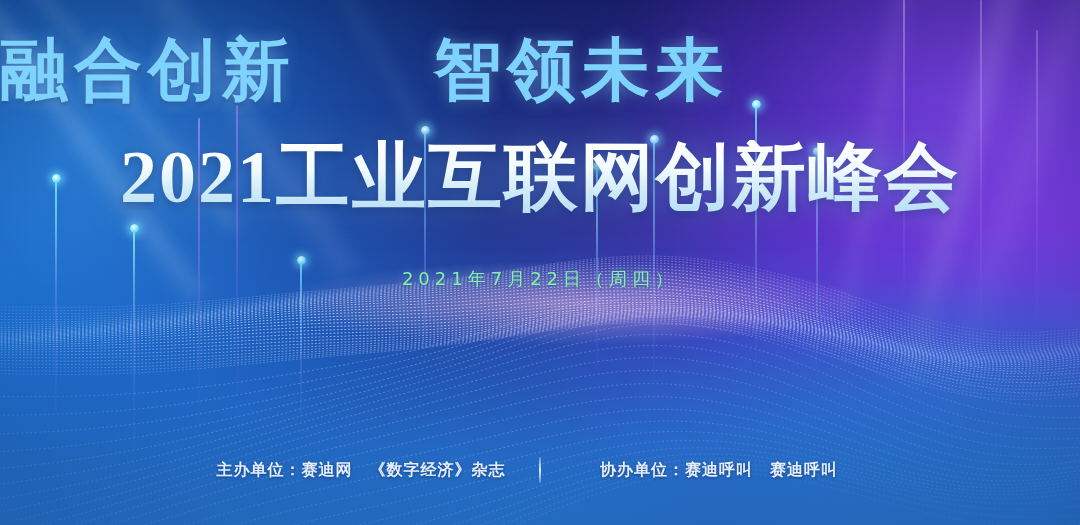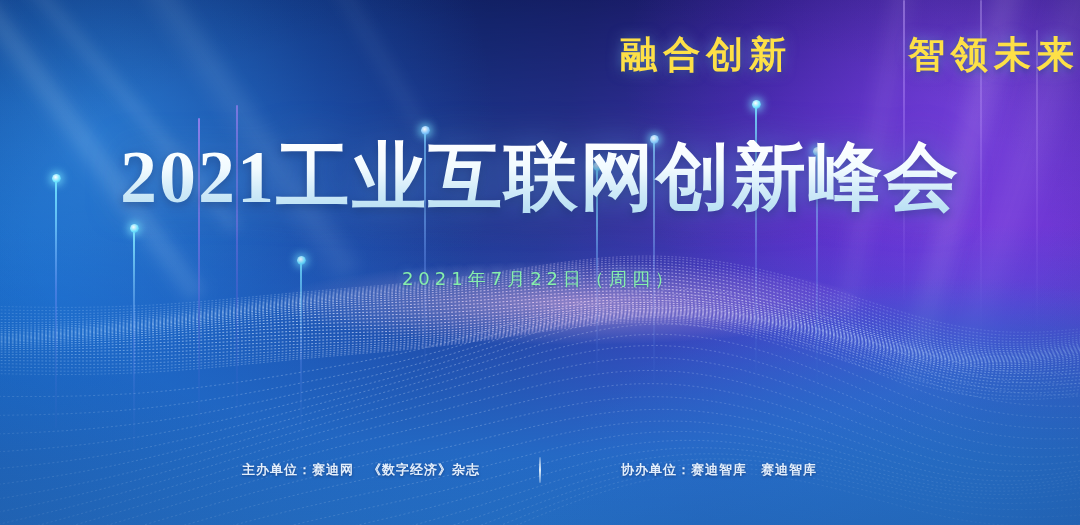--- a/index.html
+++ b/index.html
@@ -136,26 +136,26 @@
     height: 330px;
     overflow: hidden;
   }
   .wave-svg { position: absolute; left: 0; bottom: 0; width: 1080px; height: 330px; }
 
   
   .tagline {
     position: absolute;
     top: 36px;
     left: 0; right: 0;
-    text-align: right;
+    text-align: left;
     font-family: "DejaVu Sans", "Liberation Sans", sans-serif;
-    font-size: 37px;
+    font-size: 68px;
     font-weight: 700;
     line-height: 1;
-    color: #fde047;
+    color: #7dd3fc;
     letter-spacing: 6px;
     text-shadow: 0 0 14px rgba(140,200,255,0.55), 0 2px 6px rgba(10,30,80,0.55);
     white-space: nowrap;
   }
   .tagline .gap { display: inline-block; width: 78px; }
 
   .main-title {
     position: absolute;
     top: 140px;
     left: 0; right: 0;
@@ -196,21 +196,21 @@
     bottom: 42px;
     display: flex;
     align-items: center;
     justify-content: center;
     gap: 0;
     white-space: nowrap;
   }
   .footer-item {
     color: #eef6ff;
     font-family: "DejaVu Sans", "Liberation Sans", sans-serif;
-    font-size: 13px;
+    font-size: 16px;
     font-weight: 700;
     letter-spacing: 1px;
     opacity: .95;
     text-shadow: 0 1px 3px rgba(15,45,105,0.7);
   }
   .footer-left  { width: 300px; text-align: center; }
   .footer-right { width: 300px; text-align: center; }
   .footer-div {
     width: 2px;
     height: 26px;
@@ -387,16 +387,16 @@
   </div>
 
   <div class="main-title">2021工业互联网创新峰会</div>
 
   <div class="meta date">2021年7月22日（周四）</div>
 
 
   <div class="footer">
     <div class="footer-item footer-left">主办单位：赛迪网　《数字经济》杂志</div>
     <div class="footer-div"></div>
-    <div class="footer-item footer-right">协办单位：赛迪智库　赛迪智库</div>
+    <div class="footer-item footer-right">协办单位：赛迪呼叫　赛迪呼叫</div>
   </div>
 
 </div>
 
 </body></html>

